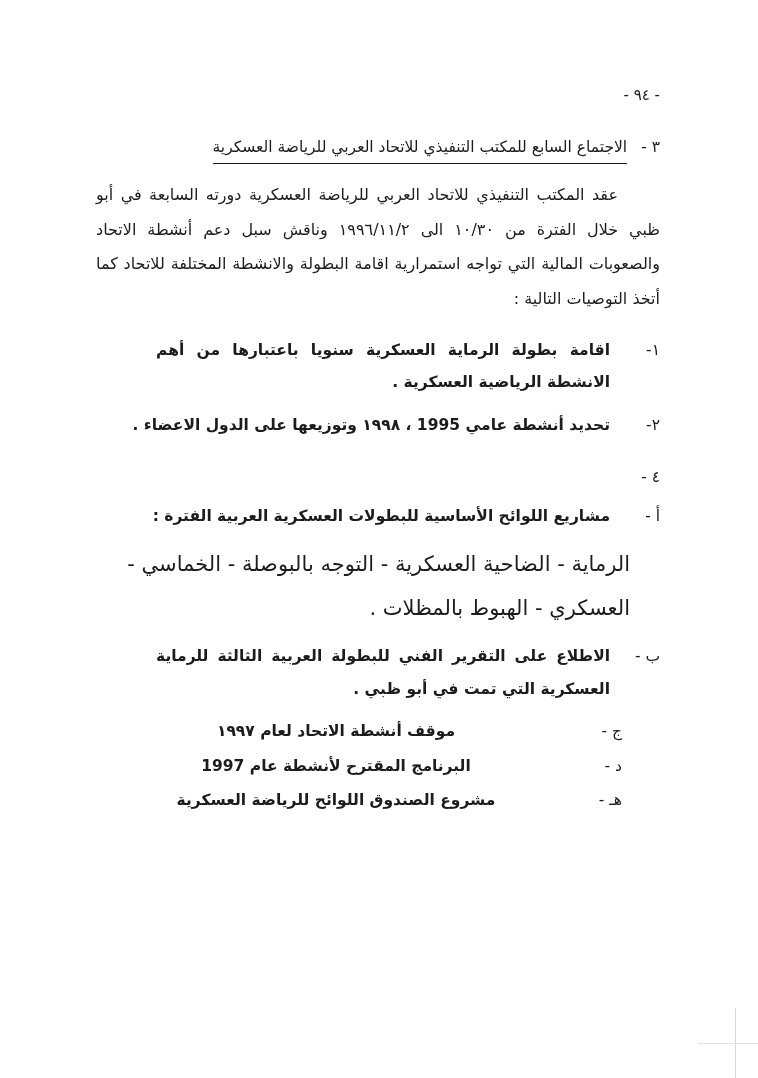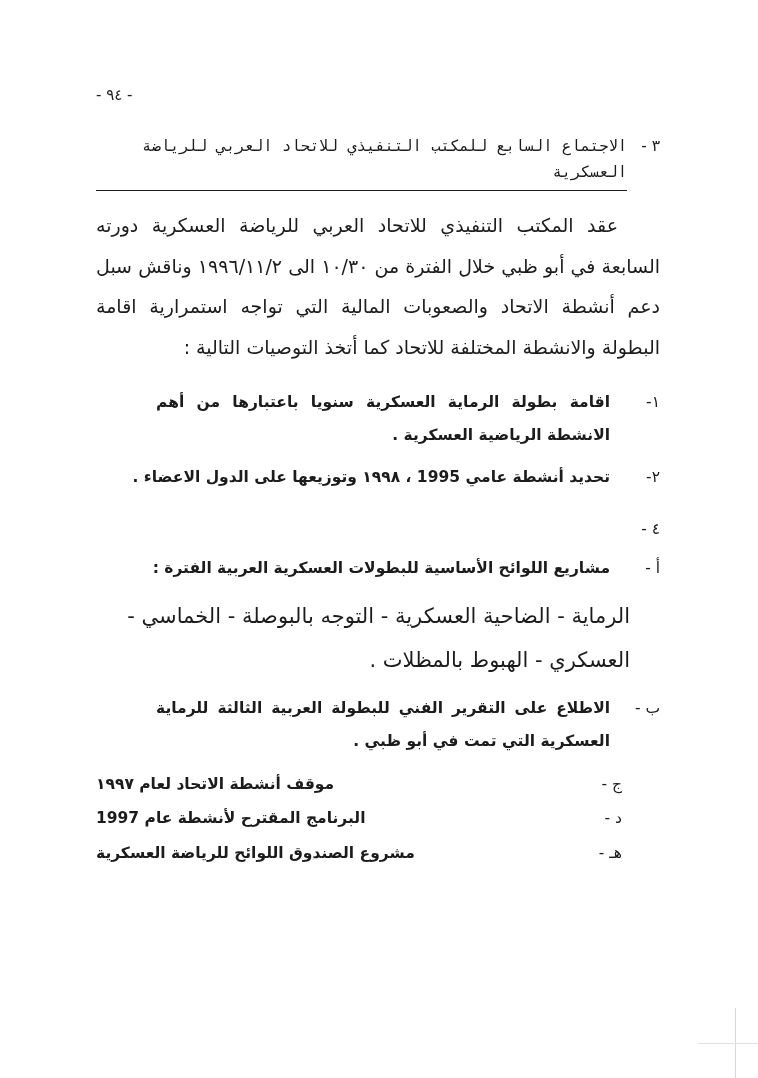--- a/index.html
+++ b/index.html
@@ -15,21 +15,21 @@
     background: #ffffff;
     overflow: hidden;
     direction: rtl;
     font-family: "DejaVu Sans", sans-serif;
     color: #1c1c1c;
   }
   .content {
     padding: 86px 98px 0 96px;
   }
   .page-number {
-    text-align: left;
+    text-align: right;
     font-size: 15px;
     letter-spacing: 1px;
     margin-bottom: 30px;
   }
   section.doc-section {
     margin-bottom: 26px;
   }
   .heading-row {
     display: flex;
     align-items: baseline;
@@ -39,24 +39,23 @@
   }
   .heading-row .sec-marker {
     flex: 0 0 auto;
     white-space: nowrap;
   }
   .sec-title {
     display: inline-block;
     border-bottom: 1.5px solid #1c1c1c;
     padding-bottom: 3px;
     line-height: 1.7;
-    font-family: Liberation Mono, monospace;
   }
   p.body-par {
-    font-size: 19px;
+    font-size: 16px;
     line-height: 2.15;
     text-align: justify;
     margin: 0 0 18px 0;
     text-indent: 42px;
   }
   .list {
     margin-top: 6px;
   }
   .list-item {
     display: flex;
@@ -82,21 +81,21 @@
     text-align: right;
   }
   .short-items .list-item {
     margin-right: 38px;
     margin-bottom: 2px;
   }
   .short-items .list-item .item-marker {
     flex-basis: 30px;
   }
   .short-items .list-item .item-text {
-    text-align: left;
+    text-align: center;
   }
   .wrap-indent-2 {
     padding-left: 60px;
   }
   
   .scan-edge-v {
     position: absolute;
     right: 22px;
     bottom: 0;
     width: 1px;

